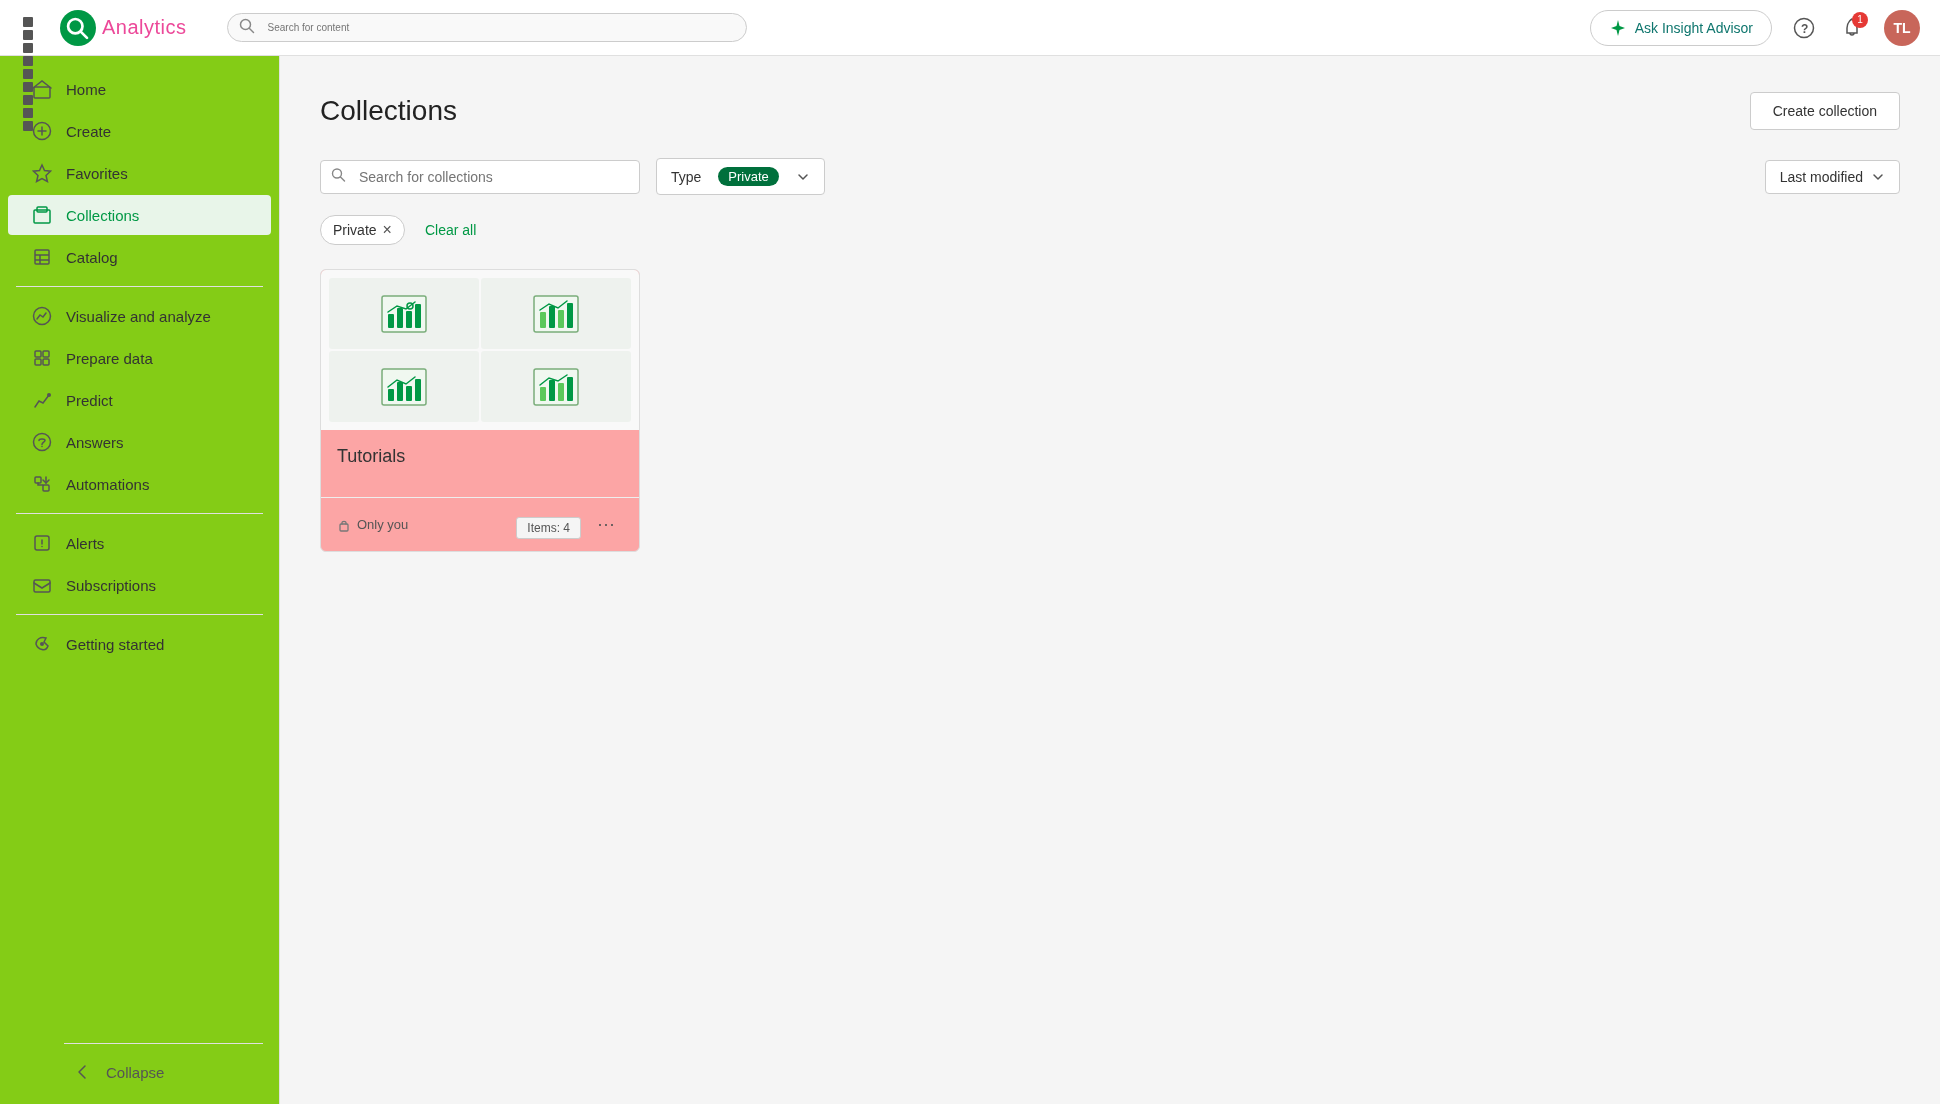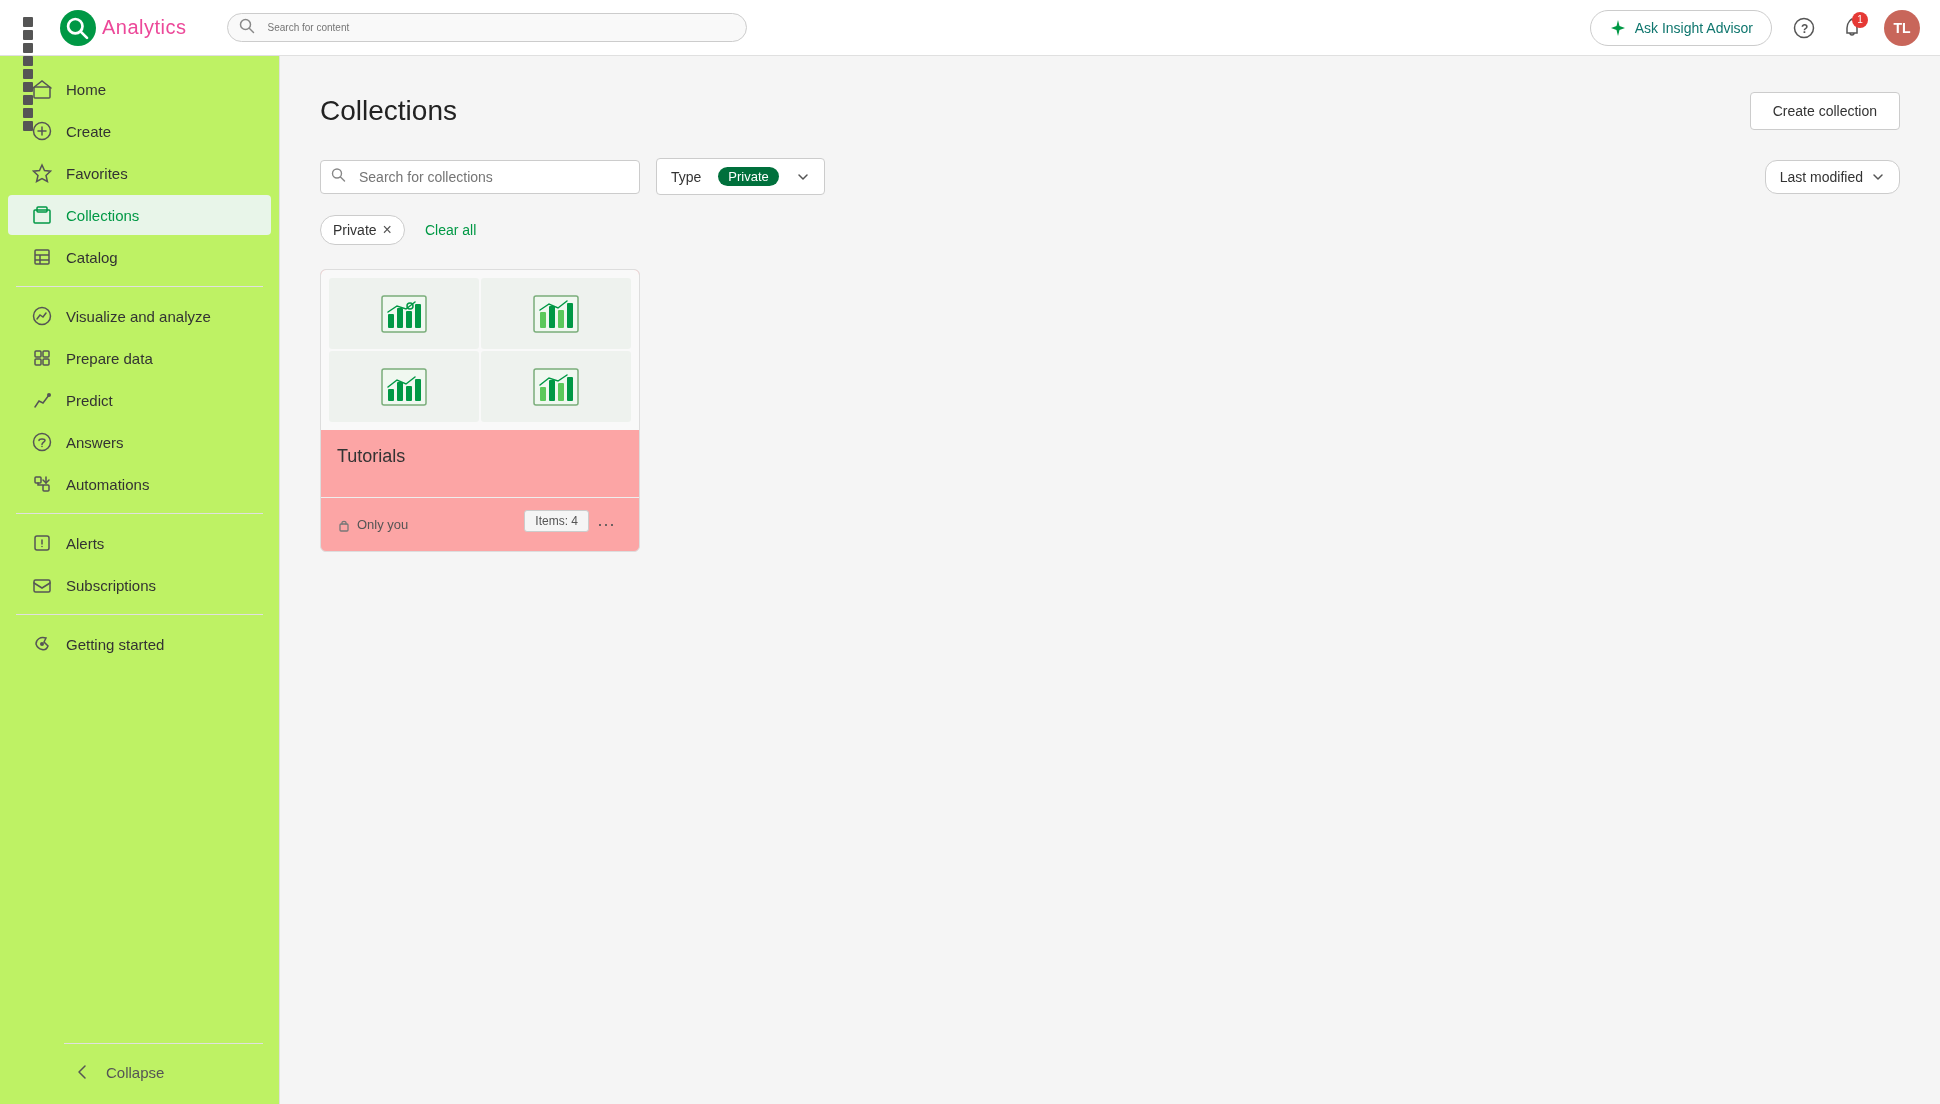--- a/index.html
+++ b/index.html
@@ -90,21 +90,21 @@
     .layout {
       display: flex;
       margin-top: 56px;
       height: calc(1104px - 56px);
     }
 
     
     .sidebar {
       width: 280px;
       min-width: 280px;
-      background: #bef264;
+      background: #84cc16;
       border-right: 1px solid #e0e0e0;
       display: flex;
       flex-direction: column;
       padding: 12px 0;
       overflow-y: auto;
     }
     .sidebar-item {
       display: flex;
       align-items: center;
       gap: 14px;
@@ -198,21 +198,21 @@
       padding: 2px 10px;
       font-size: 13px;
       font-weight: 500;
     }
     .sort-dropdown {
       display: flex;
       align-items: center;
       gap: 8px;
       padding: 8px 14px;
       border: 1px solid #ccc;
-      border-radius: 12px;
+      border-radius: 4px;
       background: #fff;
       cursor: pointer;
       font-size: 14px;
       margin-left: auto;
     }
 
     
     .active-filters {
       display: flex;
       align-items: center;
@@ -281,21 +281,22 @@
     }
     .card-privacy {
       display: flex;
       align-items: center;
       gap: 6px;
       font-size: 13px;
       color: #555;
     }
     .card-actions {
       display: flex;
-      align-items: flex-start;
+      align-items: flex-end;
+      gap: 8px;
     }
     .items-badge {
       padding: 3px 10px;
       border: 1px solid #ccc;
       border-radius: 3px;
       font-size: 12px;
       color: #555;
       background: #f5f5f5;
     }
     .more-btn {

